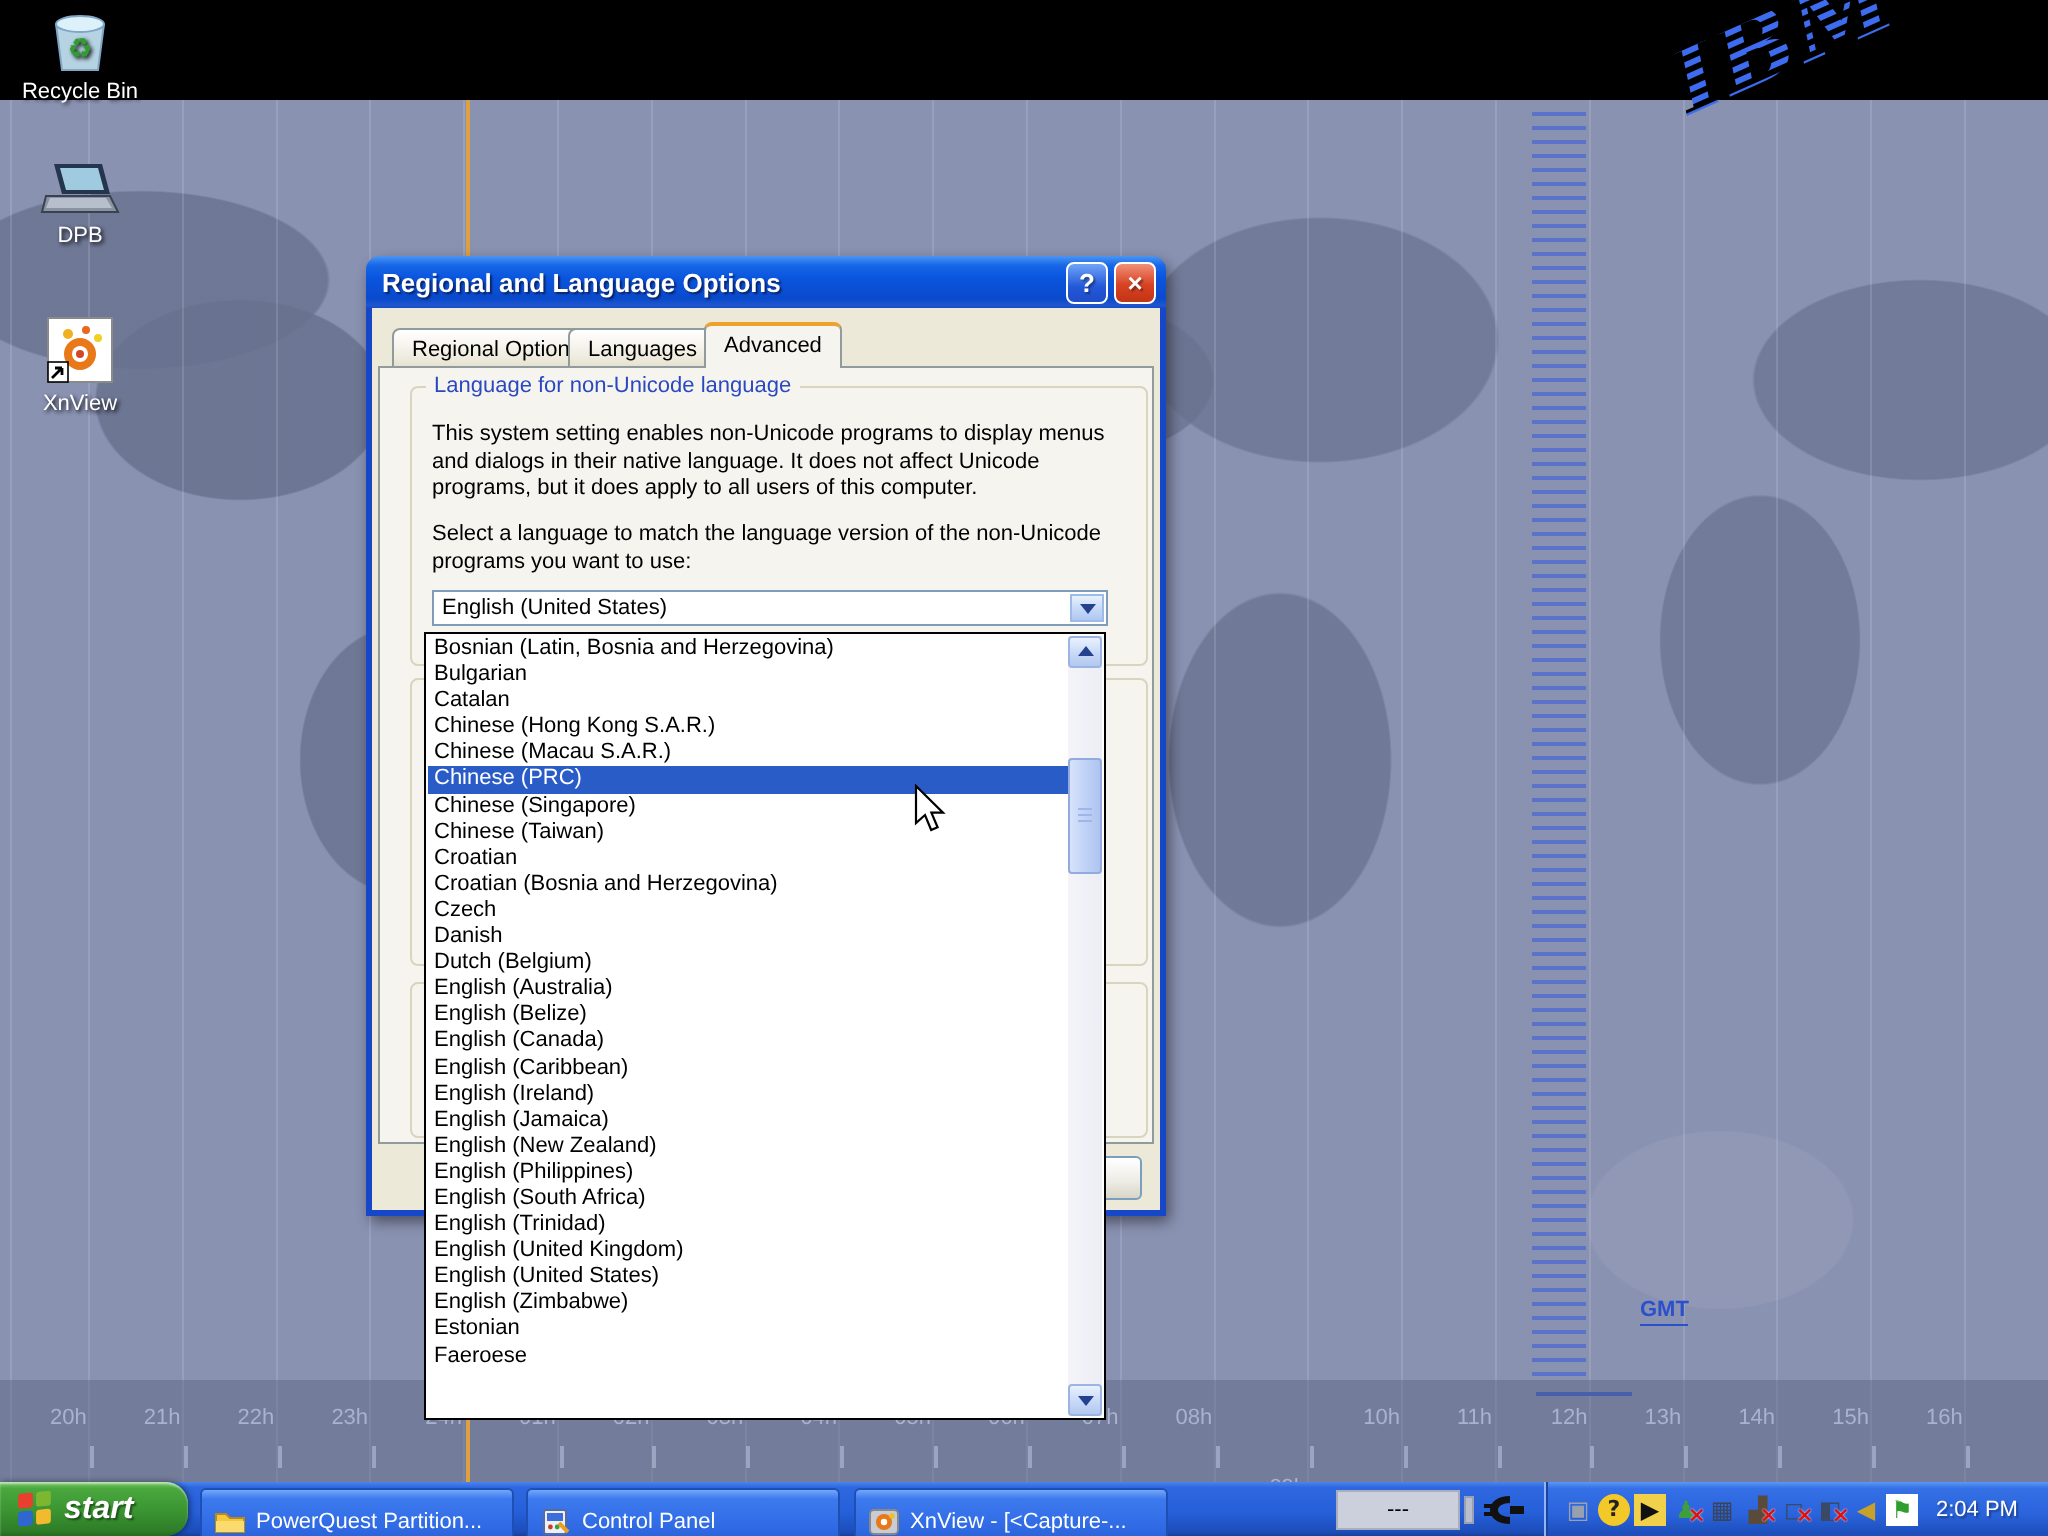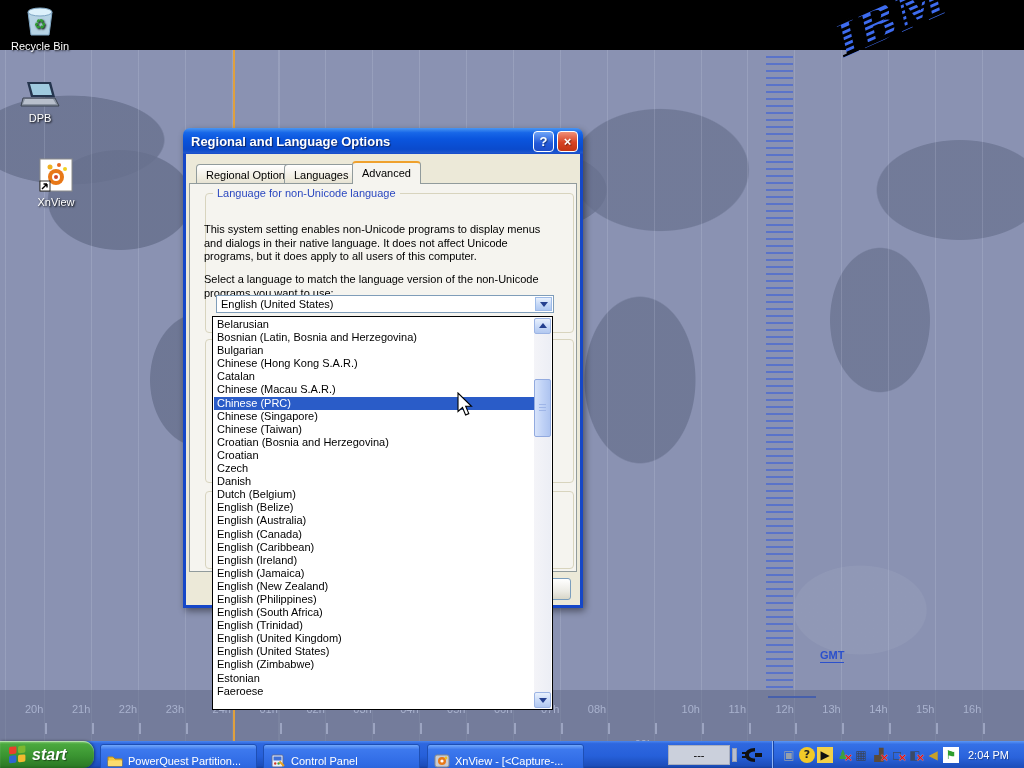--- a/index.html
+++ b/index.html
@@ -39,21 +39,21 @@
     font-family:"DejaVu Serif",serif;font-weight:bold;font-size:46px;letter-spacing:2px;
     background:repeating-linear-gradient(180deg,#3E6CF0 0 3px,#000 3px 6px);
     -webkit-background-clip:text;background-clip:text;color:transparent;}
 
   
   .dicon{position:absolute;width:76px;text-align:center;color:#fff;font-size:11px;
     text-shadow:1px 1px 2px #000;z-index:5;cursor:default;}
   .dicon svg{display:block;margin:0 auto 2px;}
   #icon-recycle{left:2px;top:4px;}
   #icon-dpb{left:2px;top:80px;}
-  #icon-xnview{left:18px;top:158px;}
+  #icon-xnview{left:2px;top:158px;}
 
   
   #dlg{left:183px;top:128px;width:400px;height:480px;z-index:10;
     border-radius:8px 8px 3px 3px;box-shadow:2px 3px 7px rgba(0,0,0,.45);}
   #titlebar{position:absolute;left:0;top:0;width:100%;height:26px;border-radius:7px 7px 0 0;
     background:linear-gradient(180deg,#4A96F2 0%,#1767E8 18%,#0A55DE 42%,#0A4ACC 82%,#2057CE 96%,#1547C8 100%);
     display:flex;align-items:center;padding:0 5px;box-sizing:border-box;}
   #dlg-title{color:#fff;font-weight:bold;font-size:13px;flex:1;
     text-shadow:1px 1px 1px rgba(10,30,90,.9);padding-left:3px;}
   .tb-btn{width:21px;height:21px;border-radius:4px;margin-left:3px;border:1px solid #fff;
@@ -69,21 +69,21 @@
   .tab.sel{top:33px;height:23px;background:#F5F4EF;z-index:3;border-top:2px solid #EFA12D;padding-top:4px;}
   #tab1{left:13px;} #tab2{left:101px;} #tab3{left:169px;}
   #tabpage{position:absolute;left:6px;top:55px;width:388px;height:389px;background:#F5F4EF;
     border:1px solid #919B9C;box-sizing:border-box;z-index:2;}
   .grp{position:absolute;border:1px solid #D8D4BE;border-radius:4px;}
   .grp-caption{position:absolute;top:-7px;left:7px;background:#F5F4EF;padding:0 4px;
     font-size:11px;color:#2B48C0;white-space:nowrap;}
   #grp1{left:15px;top:9px;width:367px;height:138px;}
   #grp2{left:15px;top:155px;width:367px;height:142px;}
   #grp3{left:15px;top:307px;width:367px;height:76px;}
-  .dtext{position:absolute;left:14px;width:356px;font-size:11px;line-height:13.5px;color:#000;margin-top:12px;}
+  .dtext{position:absolute;left:26px;width:356px;font-size:11px;line-height:13.5px;color:#000;}
   #desc{top:27px;} #instruction{top:77px;}
   #combo{position:absolute;left:26px;top:111px;width:338px;height:18px;background:#fff;
     border:1px solid #7F9DB9;box-sizing:border-box;display:flex;align-items:center;font-size:11px;
     padding-left:4px;color:#000;}
   #combo-btn{position:absolute;right:1px;top:1px;bottom:1px;width:17px;
     background:linear-gradient(180deg,#E8F0FC,#C2D6F6 60%,#AFC8F2);border:1px solid #9EBBE8;
     box-sizing:border-box;display:flex;align-items:center;justify-content:center;}
   .chev-down{width:0;height:0;border:4px solid transparent;border-top:5px solid #25408F;margin-top:5px;}
   .chev-up{width:0;height:0;border:4px solid transparent;border-bottom:5px solid #25408F;margin-bottom:5px;}
   .pushbtn{position:absolute;width:73px;height:22px;top:450px;border:1px solid #7B9EBD;border-radius:3px;
@@ -263,36 +263,35 @@
     </div>
   </div>
 
   <div id="btn-ok" class="pushbtn"></div>
   <div id="btn-cancel" class="pushbtn"></div>
   <div id="btn-apply" class="pushbtn"></div>
 </div>
 
 <div id="langlist" class="abs">
   <div id="lang-rows">
-      <div class="lrow">Belarusian</div>
       <div class="lrow">Bosnian (Latin, Bosnia and Herzegovina)</div>
       <div class="lrow">Bulgarian</div>
+      <div class="lrow">Catalan</div>
       <div class="lrow">Chinese (Hong Kong S.A.R.)</div>
-      <div class="lrow">Catalan</div>
       <div class="lrow">Chinese (Macau S.A.R.)</div>
       <div class="lrow sel">Chinese (PRC)</div>
       <div class="lrow">Chinese (Singapore)</div>
       <div class="lrow">Chinese (Taiwan)</div>
+      <div class="lrow">Croatian</div>
       <div class="lrow">Croatian (Bosnia and Herzegovina)</div>
-      <div class="lrow">Croatian</div>
       <div class="lrow">Czech</div>
       <div class="lrow">Danish</div>
       <div class="lrow">Dutch (Belgium)</div>
+      <div class="lrow">English (Australia)</div>
       <div class="lrow">English (Belize)</div>
-      <div class="lrow">English (Australia)</div>
       <div class="lrow">English (Canada)</div>
       <div class="lrow">English (Caribbean)</div>
       <div class="lrow">English (Ireland)</div>
       <div class="lrow">English (Jamaica)</div>
       <div class="lrow">English (New Zealand)</div>
       <div class="lrow">English (Philippines)</div>
       <div class="lrow">English (South Africa)</div>
       <div class="lrow">English (Trinidad)</div>
       <div class="lrow">English (United Kingdom)</div>
       <div class="lrow">English (United States)</div>

